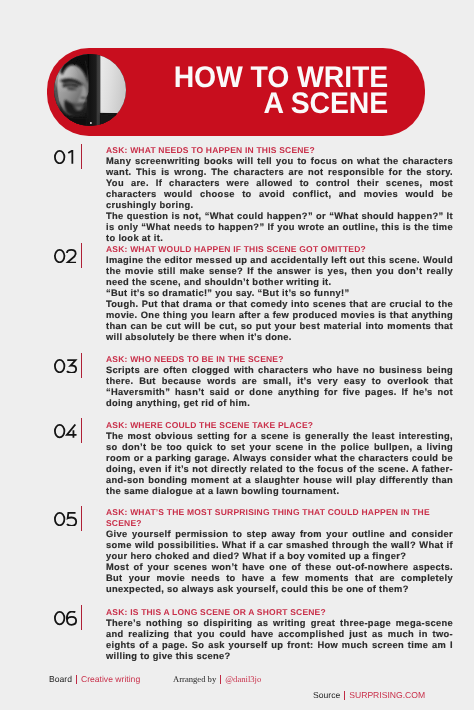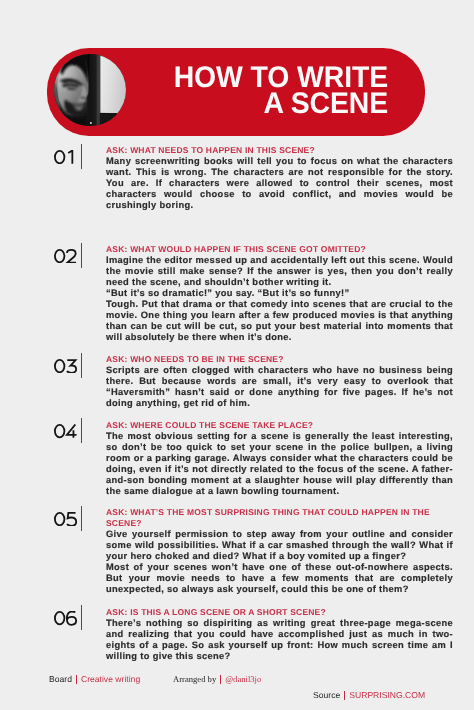--- a/index.html
+++ b/index.html
@@ -181,20 +181,21 @@
             <g transform="translate(23.5,0)">
               <path d="M5.0 6.2 L13.2 1.0 L13.2 27.4"></path>
             </g>
           </svg>
           <span class="sr">01</span>
         </div>
         <div class="bar"></div>
         <div class="colwrap">
           <div class="sec-head">ASK: WHAT NEEDS TO HAPPEN IN THIS SCENE?</div>
           <p>Many screenwriting books will tell you to focus on what the characters want. This is wrong. The characters are not responsible for the story. You are. If characters were allowed to control their scenes, most characters would choose to avoid conflict, and movies would be crushingly boring.</p>
+          <p>The question is not, “What could happen?” or “What should happen?” It is only “What needs to happen?” If you wrote an outline, this is the time to look at it.</p>
         </div>
       </div>
       <div class="sec" style="top:243px">
         <div class="num">
           <svg class="numsvg" viewBox="0 0 47.0 29.4" width="23.50" height="14.70" fill="none" stroke="#141414" stroke-width="3.6" stroke-linecap="butt" stroke-linejoin="miter">
             <g transform="translate(0.0,0)">
               <ellipse cx="11.3" cy="14.2" rx="9.5" ry="12.4"></ellipse>
             </g>
             <g transform="translate(23.5,0)">
               <path d="M2.4 8.0 Q2.6 1.8 11.0 1.8 Q19.8 1.8 19.8 8.8 Q19.8 13.6 13.2 18.6 L3.0 27.4 L20.6 27.4"></path>

